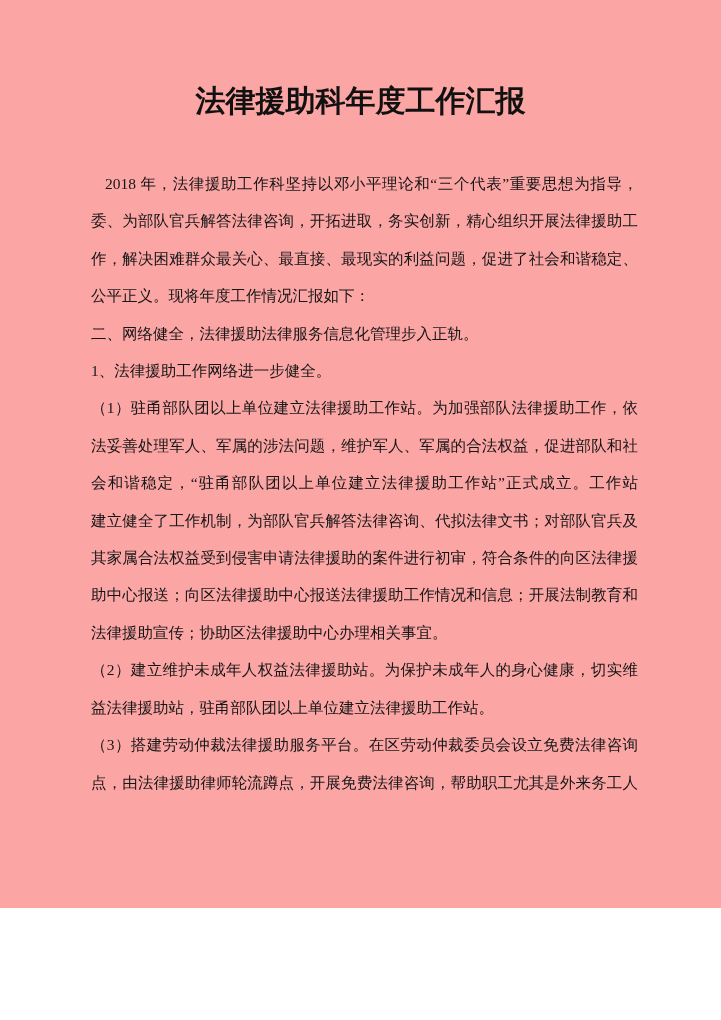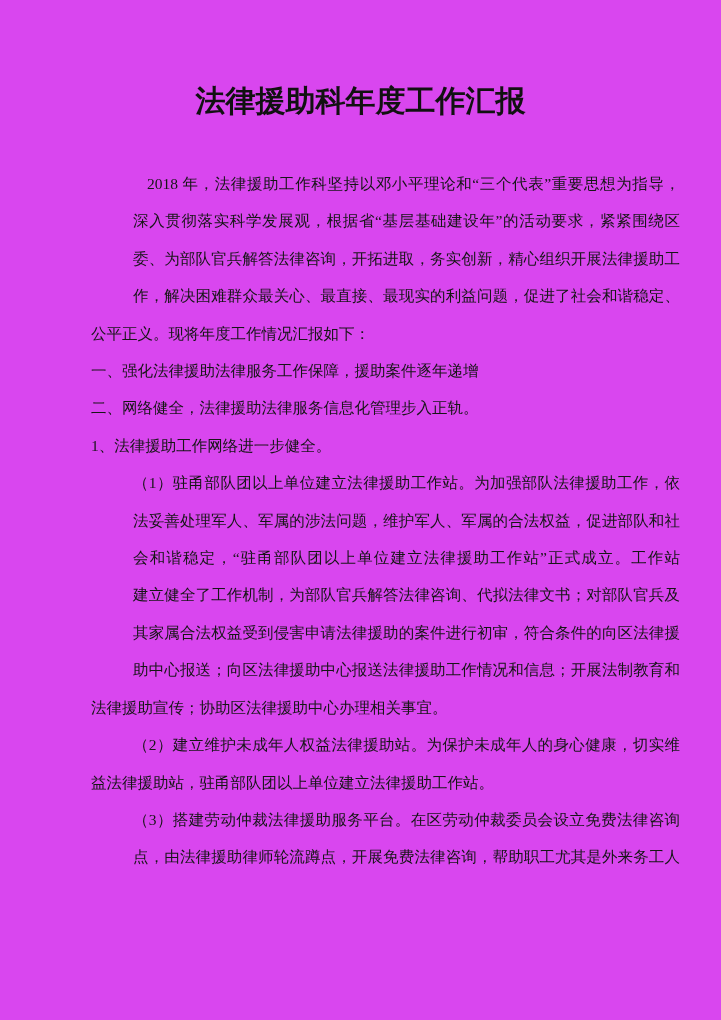--- a/index.html
+++ b/index.html
@@ -3,22 +3,22 @@
 <meta charset="utf-8">
 <style>
   html, body {
     margin: 0;
     padding: 0;
     background: #ffffff;
   }
   .page {
     position: relative;
     width: 721px;
-    height: 1020px;
-    background: #d946ef;
+    height: 908px;
+    background: #fca5a5;
     overflow: hidden;
     font-family: "Liberation Serif", "DejaVu Serif", serif;
     color: #111111;
   }
   .doc-title {
     position: absolute;
     top: 82px;
     left: 0;
     width: 721px;
     text-align: center;
@@ -40,45 +40,42 @@
     line-height: 37.4px;
     font-size: 15.5px;
     white-space: nowrap;
     color: #161616;
   }
   
   .line.j {
     text-align: justify;
     text-align-last: justify;
     text-justify: inter-character;
-    margin-left: 42px;
   }
   
   .line.p {
     text-align: right;
     text-align-last: left;
   }
   .line.indent {
     padding-left: 14px;
   }
 </style>
 </head>
 <body>
 
 <div class="page">
 
   <div class="doc-title">法律援助科年度工作汇报</div>
 
   <div class="body-text">
     <div class="line j indent">2018 年，法律援助工作科坚持以邓小平理论和“三个代表”重要思想为指导，</div>
-    <div class="line j">深入贯彻落实科学发展观，根据省“基层基础建设年”的活动要求，紧紧围绕区</div>
     <div class="line j">委、为部队官兵解答法律咨询，开拓进取，务实创新，精心组织开展法律援助工</div>
     <div class="line j">作，解决困难群众最关心、最直接、最现实的利益问题，促进了社会和谐稳定、</div>
     <div class="line p">公平正义。现将年度工作情况汇报如下：</div>
-    <div class="line p">一、强化法律援助法律服务工作保障，援助案件逐年递增</div>
     <div class="line p">二、网络健全，法律援助法律服务信息化管理步入正轨。</div>
     <div class="line p">1、法律援助工作网络进一步健全。</div>
     <div class="line j">（1）驻甬部队团以上单位建立法律援助工作站。为加强部队法律援助工作，依</div>
     <div class="line j">法妥善处理军人、军属的涉法问题，维护军人、军属的合法权益，促进部队和社</div>
     <div class="line j">会和谐稳定，“驻甬部队团以上单位建立法律援助工作站”正式成立。工作站</div>
     <div class="line j">建立健全了工作机制，为部队官兵解答法律咨询、代拟法律文书；对部队官兵及</div>
     <div class="line j">其家属合法权益受到侵害申请法律援助的案件进行初审，符合条件的向区法律援</div>
     <div class="line j">助中心报送；向区法律援助中心报送法律援助工作情况和信息；开展法制教育和</div>
     <div class="line p">法律援助宣传；协助区法律援助中心办理相关事宜。</div>
     <div class="line j">（2）建立维护未成年人权益法律援助站。为保护未成年人的身心健康，切实维</div>

